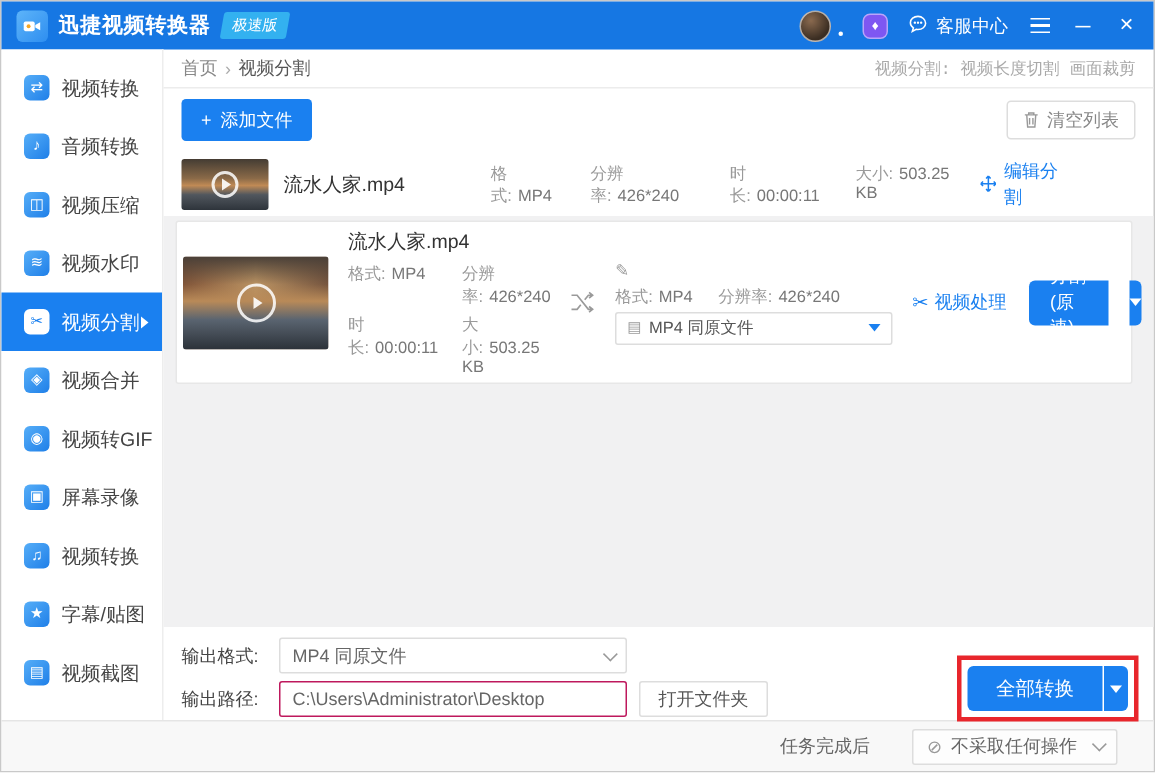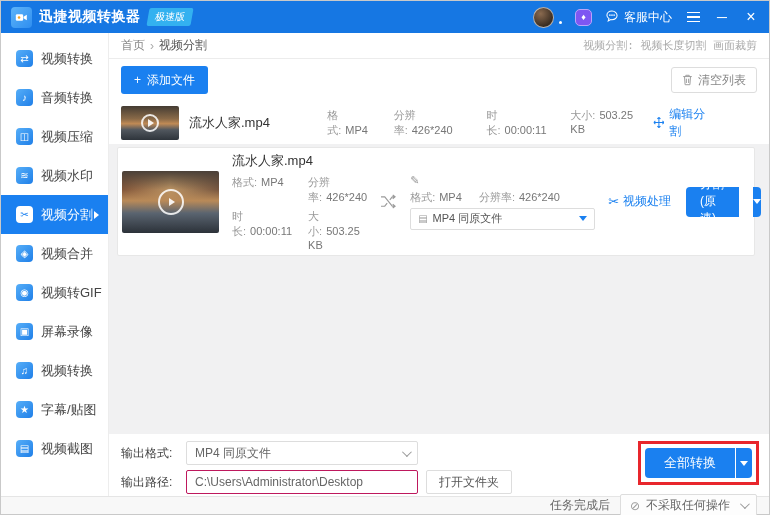--- a/index.html
+++ b/index.html
@@ -80,27 +80,27 @@
   .splitbtn .arrpart{background:var(--accent);width:17px;height:30px;border-radius:0 4px 4px 0;display:flex;align-items:center;justify-content:center;}
   .splitbtn .arrpart i{width:0;height:0;border-left:4px solid transparent;border-right:4px solid transparent;border-top:5px solid #fff;}
 
   .outputzone{height:62px;padding:7px 12px;display:flex;flex-direction:column;justify-content:space-between;gap:5px;position:relative;flex-shrink:0;}
   .outrow{display:flex;align-items:center;gap:8px;}
   .outlabel{font-size:12px;color:#444;width:57px;}
   .selbox{width:232px;height:24px;border:1px solid #ddd;border-radius:2px;display:flex;align-items:center;padding:0 8px;font-size:12px;color:#666;background:#fff;cursor:pointer;}
   .chev{margin-left:auto;width:7px;height:7px;border-right:1.5px solid #999;border-bottom:1.5px solid #999;transform:rotate(45deg) translateY(-2px);}
   .pathinput{width:232px;height:24px;border:1px solid #be185d;border-radius:2px;padding:0 8px;font-size:12px;color:#666;background:#fff;}
   .btn-white{height:24px;border:1px solid #ddd;background:#fff;border-radius:2px;font-size:12px;color:#555;padding:0 12px;cursor:pointer;}
-  .convertwrap{position:absolute;right:10px;top:7px;border:3px solid var(--annotation);padding:4px;display:flex;}
+  .convertwrap{position:absolute;right:10px;top:19px;border:3px solid var(--annotation);padding:4px;display:flex;}
   .convbtn{display:flex;gap:1px;cursor:pointer;}
   .convbtn .mainpart{background:var(--accent);color:#fff;font-size:13px;height:30px;padding:0 19px;display:flex;align-items:center;border-radius:4px 0 0 4px;}
   .convbtn .arrpart{background:var(--accent);width:16px;height:30px;border-radius:0 4px 4px 0;display:flex;align-items:center;justify-content:center;}
   .convbtn .arrpart i{width:0;height:0;border-left:4px solid transparent;border-right:4px solid transparent;border-top:5px solid #fff;}
 
-  .statusbar{height:18px;background:#f8f8f8;border-top:1px solid #e5e5e5;display:flex;align-items:center;justify-content:flex-end;gap:10px;padding:0 12px;flex-shrink:0;}
+  .statusbar{height:34px;background:#f8f8f8;border-top:1px solid #e5e5e5;display:flex;align-items:center;justify-content:flex-end;gap:28px;padding:0 24px;flex-shrink:0;}
   .st-label{font-size:12px;color:#666;}
   .st-select{height:24px;border:1px solid #ddd;border-radius:2px;background:#fdfdfd;display:flex;align-items:center;gap:6px;padding:0 9px;font-size:12px;color:#666;cursor:pointer;}
   .noop-ico{color:#999;font-size:12px;}
 </style>
 </head>
 <body>
 
 <div class="window">
 
   <div class="titlebar">

